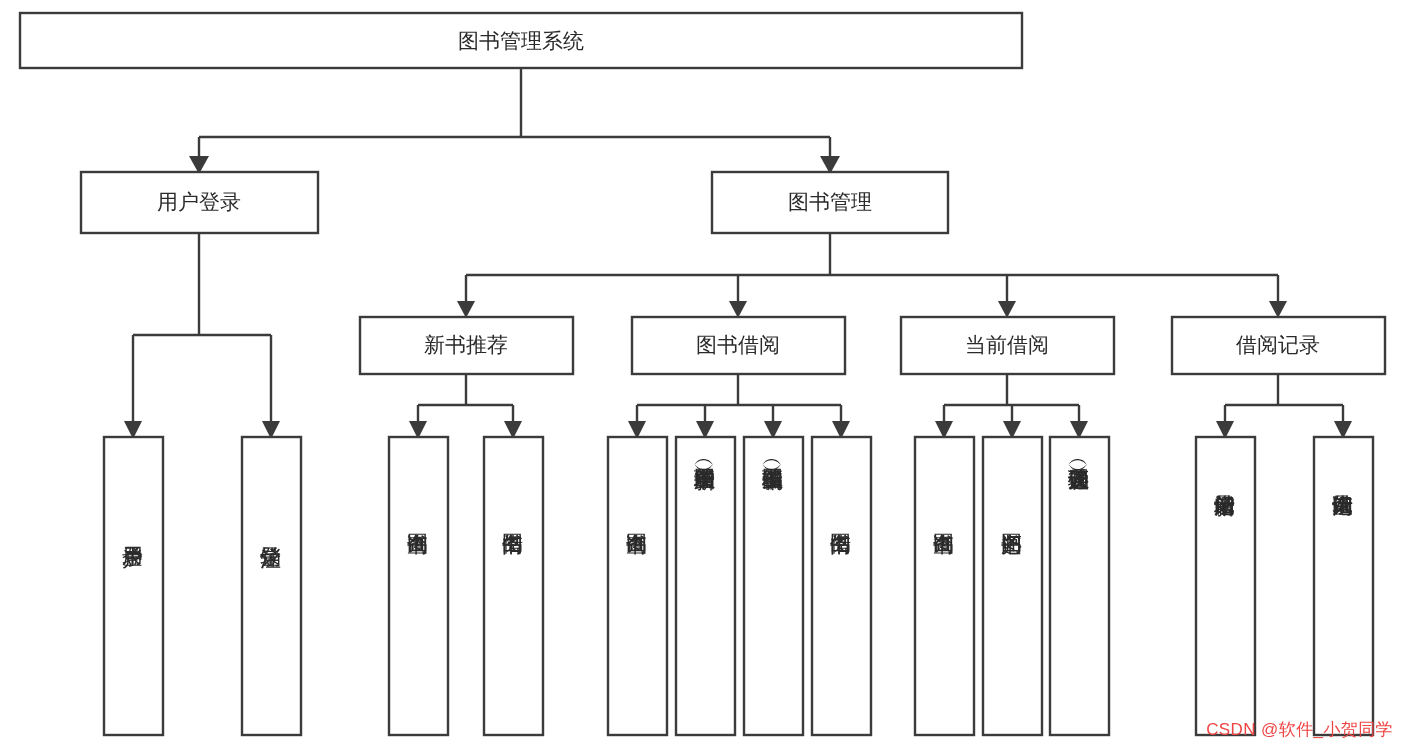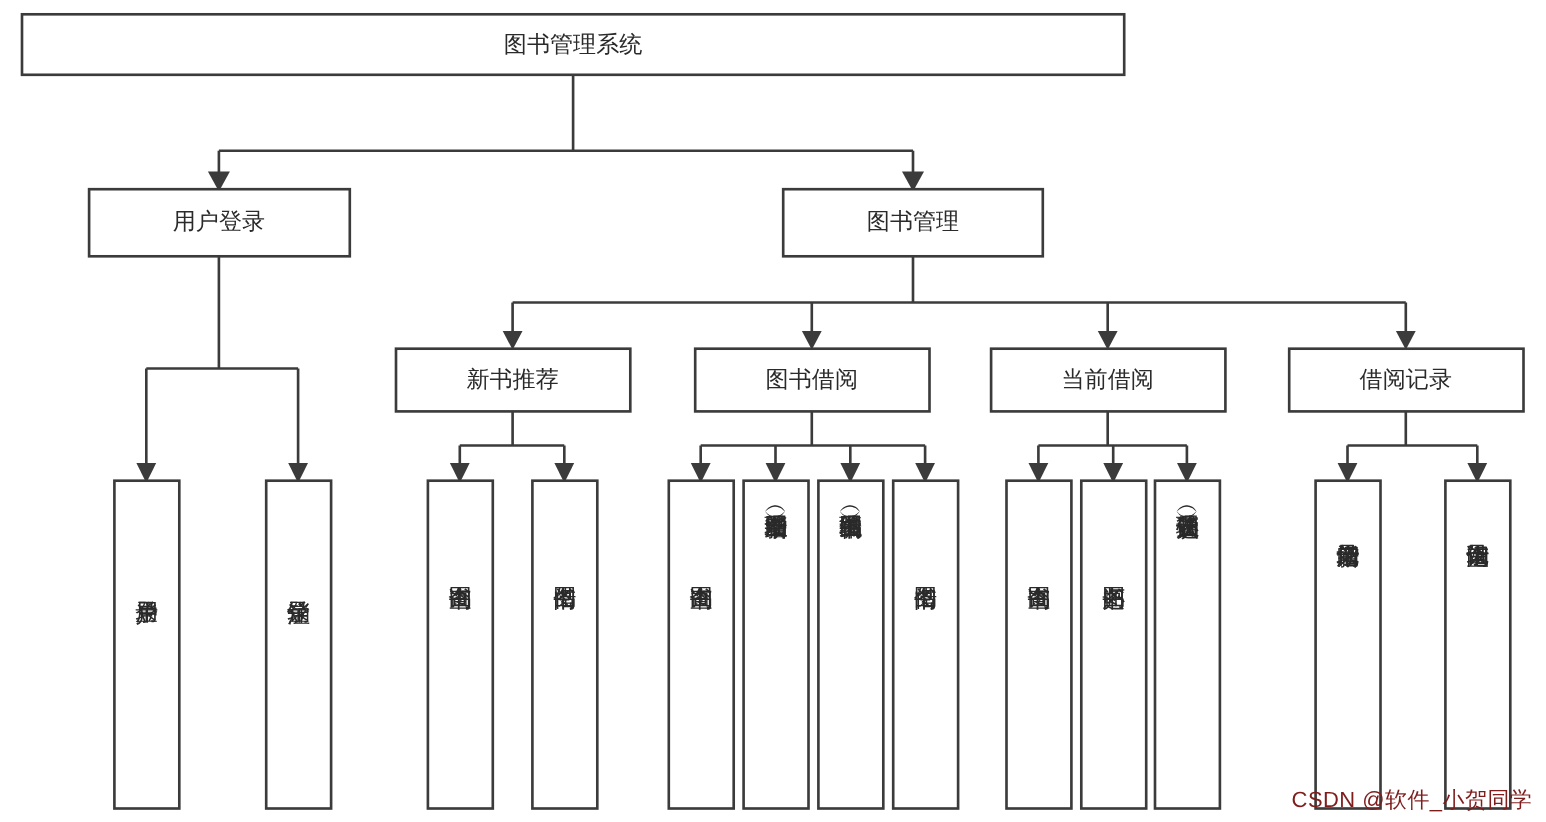--- a/index.html
+++ b/index.html
@@ -47,22 +47,22 @@
     fill: #2a2a2a;
     font-family: "Liberation Sans", "DejaVu Sans", sans-serif;
     font-size: 21px;
     text-anchor: middle;
   }
   .watermark {
     position: absolute;
     right: 12px;
     bottom: 6px;
     font-family: "Liberation Sans", "DejaVu Sans", sans-serif;
-    font-size: 20px;
-    color: #7f1d1d;
+    font-size: 17px;
+    color: #ef4444;
     white-space: nowrap;
     letter-spacing: 0.4px;
   }
 </style>
 </head>
 <body>
 
 <div id="chart-root">
   <svg width="1405" height="747" viewBox="0 0 1405 747" xmlns="http://www.w3.org/2000/svg">
 

